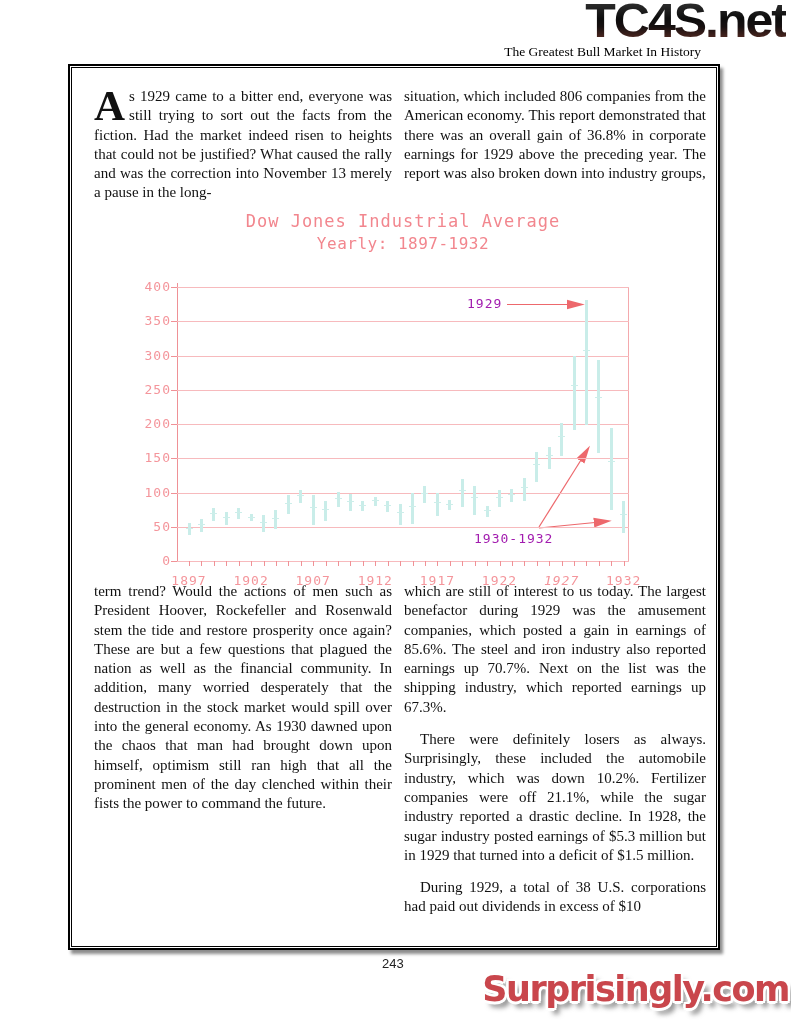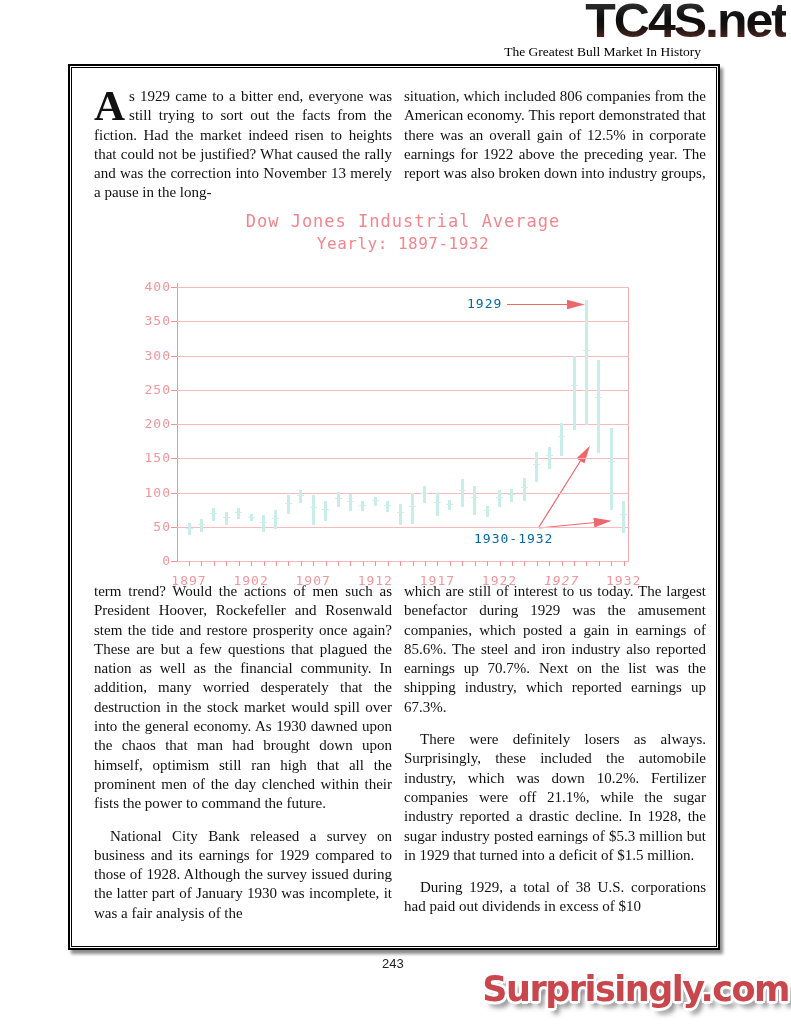--- a/index.html
+++ b/index.html
@@ -43,21 +43,21 @@
   .axis-left{position:absolute;left:0;top:-4px;width:0;height:279px;border-left:1.3px solid #ef9196;}
   .axis-right{position:absolute;right:0;top:0;width:0;height:274px;border-left:1px solid #f4a9ad;}
   .ytickstub{position:absolute;width:6px;height:0;border-top:1px solid #f09196;left:-6px;}
   .ylabel{position:absolute;left:-40px;width:34px;text-align:right;font-size:13px;letter-spacing:1px;}
   .xtick{position:absolute;width:0;height:5px;border-left:1px solid #f09196;top:274px;}
   .xlabel{position:absolute;top:286px;width:50px;margin-left:-25px;text-align:center;
     font-size:13px;letter-spacing:1px;}
   .bar{position:absolute;width:3px;background:#c9ede9;}
   .barnub{position:absolute;width:7px;height:1px;background:#cdeeea;}
   .anno-svg{position:absolute;inset:0;overflow:visible;pointer-events:none;}
-  .anno-label{position:absolute;font-size:13px;letter-spacing:1px;color:#0369a1;white-space:nowrap;}
+  .anno-label{position:absolute;font-size:13px;letter-spacing:1px;color:#a21caf;white-space:nowrap;}
   .anno-1929{left:290px;top:9px;}
   .anno-3032{left:297px;top:244px;}
 
   
   .watermark{position:absolute;left:251px;top:482px;
     font-family:"DejaVu Serif", serif;font-weight:bold;font-size:46px;line-height:1;
     color:#c41d23;
     text-shadow:-2px -2px 0 #fff,2px -2px 0 #fff,-2px 2px 0 #fff,2px 2px 0 #fff,
       0 -2.5px 0 #fff,0 2.5px 0 #fff,-2.5px 0 0 #fff,2.5px 0 0 #fff,
       5px 7px 5px rgba(40,40,40,.55);}
@@ -80,21 +80,21 @@
   <div class="site-logo">TC4S.net</div>
   <div class="tagline">The Greatest Bull Market In History</div>
 
   <div class="page-box">
     <div class="page-box-innerline"></div>
 
     <div class="col c-top-left">
       <p><span class="dropcap">A</span><span>s 1929 came to a bitter end, everyone was still trying to sort out the facts from the fiction.  Had the market indeed risen to heights that could not be justified? What caused the rally and was the correction into November 13 merely a pause in the long-</span></p>
     </div>
     <div class="col c-top-right">
-      <p>situation, which included 806 companies from the American economy.  This report demonstrated that there was an overall gain of 12.5% in corporate earnings for 1922 above the preceding year.  The report was also broken down into industry groups,</p>
+      <p>situation, which included 806 companies from the American economy.  This report demonstrated that there was an overall gain of 36.8% in corporate earnings for 1929 above the preceding year.  The report was also broken down into industry groups,</p>
     </div>
 
     <div class="chart">
       <div class="chart-title">Dow Jones Industrial Average</div>
       <div class="chart-subtitle">Yearly: 1897-1932</div>
 
       <div class="plot">
         <div class="axis-left"></div>
         <div class="axis-right"></div>
 
@@ -252,21 +252,20 @@
           <div class="xtick" style="left: 434.28px;"></div>
           <div class="bar" style="left: 445.2px; top: 213.72px; height: 32.195px;"></div>
           <div class="barnub" style="left: 443.2px; top: 226.598px;"></div>
           <div class="xtick" style="left: 446.7px;"></div>
           <div class="xlabel" style="left: 446.7px;">1932</div>
         </div>
     </div>
 
     <div class="col c-bot-left">
       <p>term trend?  Would the actions of men such as President Hoover, Rockefeller and Rosenwald stem the tide and restore prosperity once again?  These are but a few questions that plagued the nation as well as the financial community.  In addition, many worried desperately that the destruction in the stock market would spill over into the general economy.  As 1930 dawned upon the chaos that man had brought down upon himself, optimism still ran high that all the prominent men of the day clenched within their fists the power to command the future.</p>
-      <p class="indent">National City Bank released a survey on business and its earnings for 1929 compared to those of 1928.  Although the survey issued during the latter part of January 1930 was incomplete, it was a fair analysis of the</p>
     </div>
     <div class="col c-bot-right">
       <p>which are still of interest to us today.  The largest benefactor during 1929 was the amusement companies, which posted a gain in earnings of 85.6%.  The steel and iron industry also reported earnings up 70.7%.  Next on the list was the shipping industry, which reported earnings up 67.3%.</p>
       <p class="indent">There were definitely losers as always. Surprisingly, these included the automobile industry, which was down 10.2%.  Fertilizer companies were off 21.1%, while the sugar industry reported a drastic decline.  In 1928, the sugar industry posted earnings of $5.3 million but in 1929 that turned into a deficit of $1.5 million.</p>
       <p class="indent">During 1929, a total of 38 U.S. corporations had paid out dividends in excess of $10</p>
     </div>
   </div>
 
 
   <div class="page-number">243</div>

